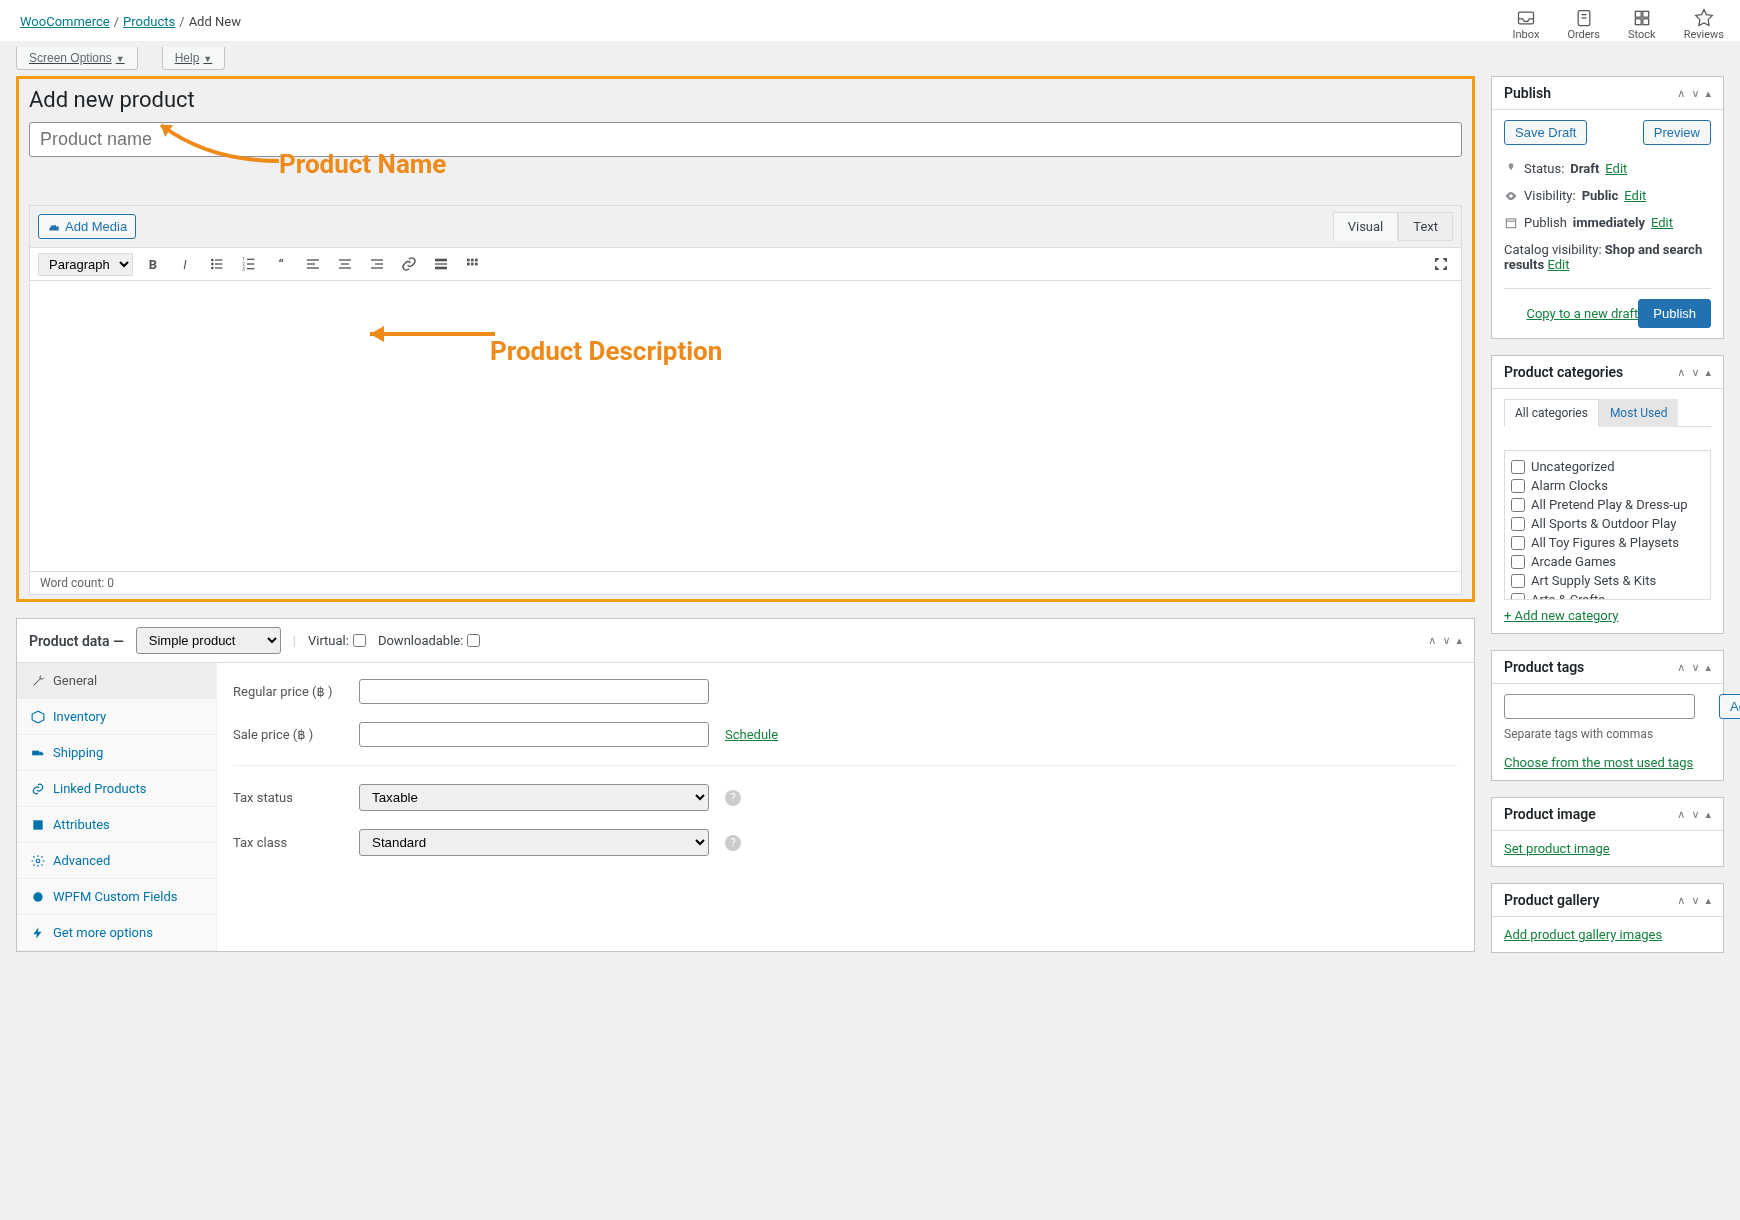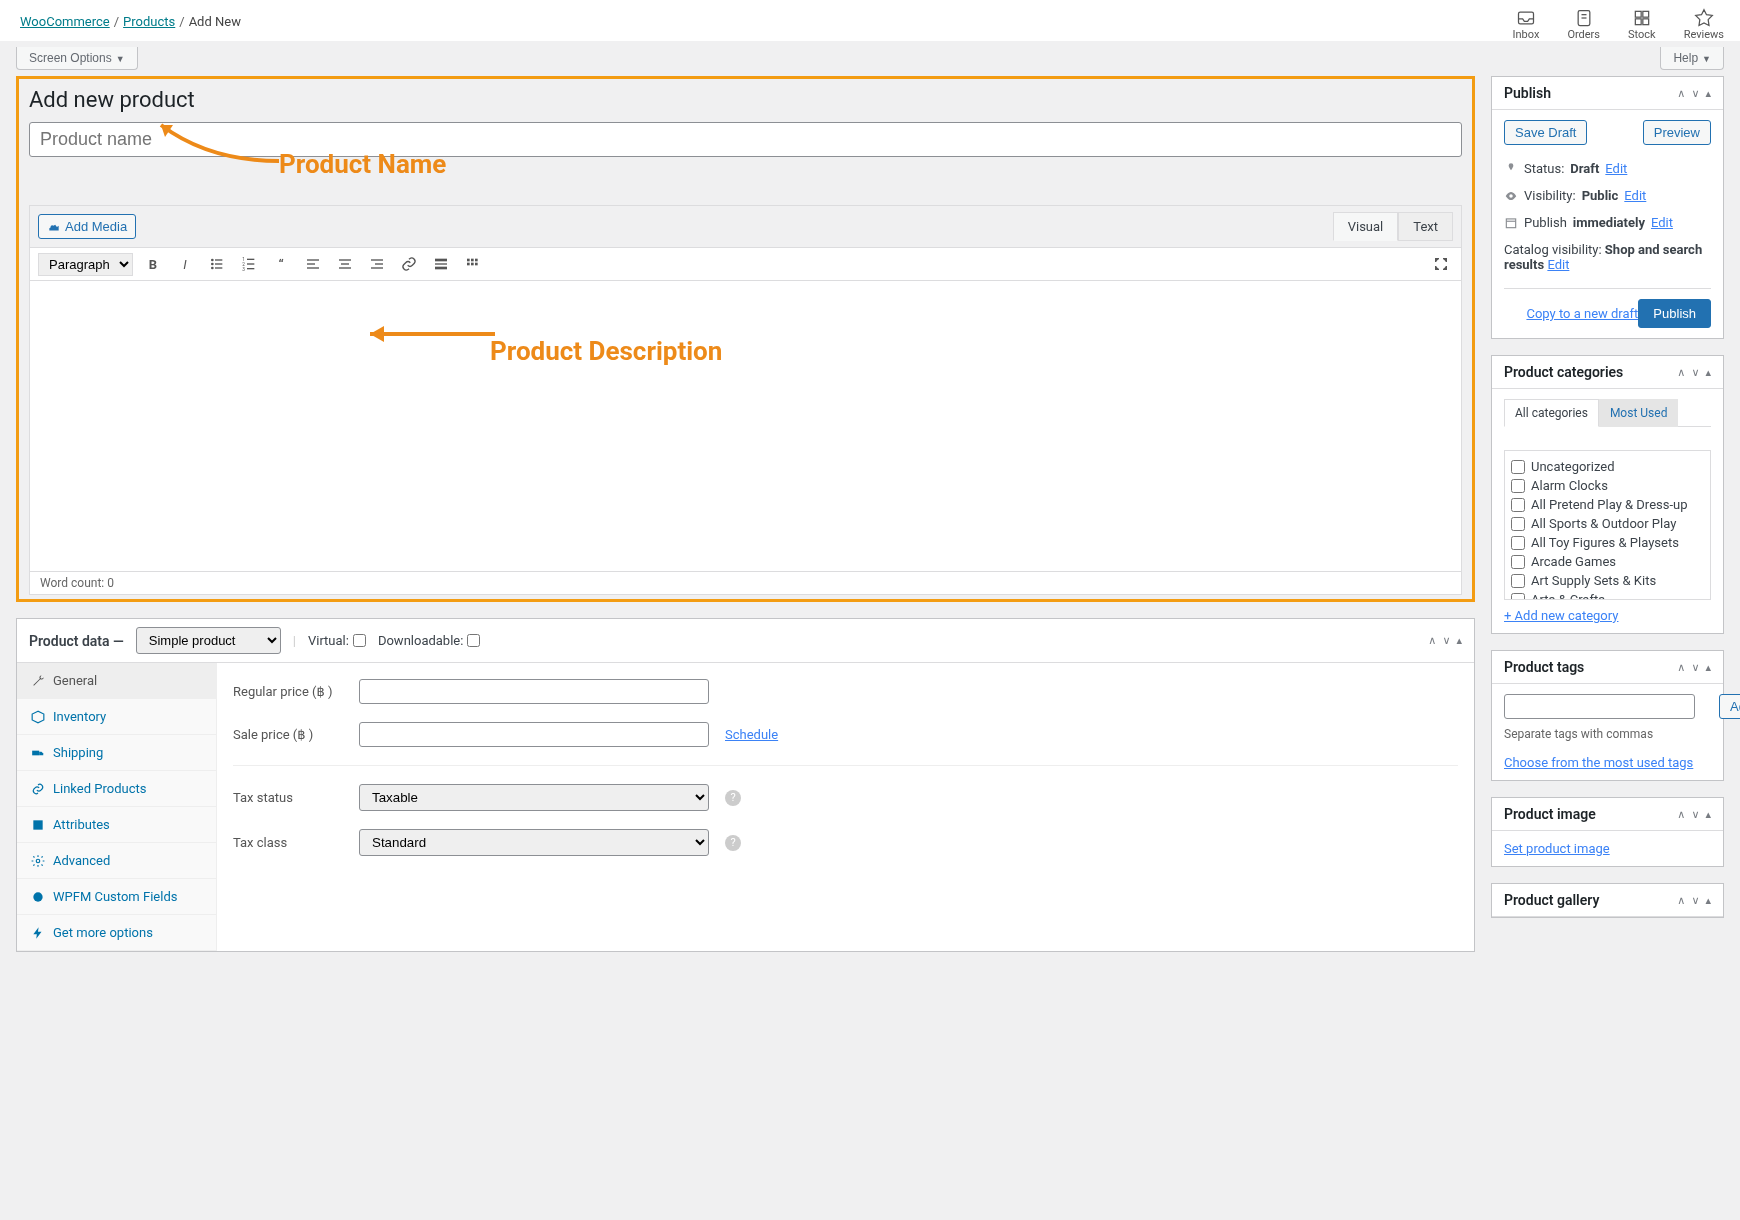--- a/index.html
+++ b/index.html
@@ -1,26 +1,26 @@
 <!DOCTYPE html>
 <html><head>
 <meta charset="utf-8">
 <style>
 * { box-sizing: border-box; margin: 0; padding: 0; }
 body { font-family: -apple-system, BlinkMacSystemFont, "Segoe UI", Roboto, sans-serif; font-size: 13px; color: #3c434a; background: #f0f0f1; }
-a { color: #3b82f6; text-decoration: underline; cursor: pointer; }
+a { color: #15803d; text-decoration: underline; cursor: pointer; }
 .top-header { display: flex; justify-content: space-between; align-items: flex-start; padding: 8px 16px 0 20px; background: #fff; }
 .breadcrumb { font-size: 13px; padding-top: 6px; }
 .breadcrumb a { color: #007c8a; }
 .breadcrumb .sep { margin: 0 4px; color: #666; }
 .breadcrumb .current { color: #444; text-decoration: none; }
 .top-icons { display: flex; gap: 28px; }
 .top-icon-item { display: flex; flex-direction: column; align-items: center; font-size: 11px; color: #555; cursor: pointer; }
 .top-icon-item svg { width: 20px; height: 20px; stroke: #555; fill: none; stroke-width: 1.5; }
-.screen-options-row { display: flex; justify-content: space-between; gap: 8px; padding: 6px 16px; background: #f0f0f1; }
+.screen-options-row { display: flex; justify-content: flex-start; gap: 24px; padding: 6px 16px; background: #f0f0f1; text-decoration: underline; }
 .screen-opt-btn { background: #f6f7f7; border: 1px solid #c3c4c7; border-top: none; border-radius: 0 0 4px 4px; padding: 4px 12px; font-size: 12px; color: #646970; cursor: pointer; }
 .screen-opt-btn .tri { font-size: 9px; margin-left: 4px; }
 .main-wrap { display: flex; gap: 16px; padding: 0 16px 16px 16px; }
 .main-col { flex: 1; min-width: 0; }
 .side-col { width: 233px; flex-shrink: 0; }
 .orange-border { border: 3px solid #f39c12; background: #f0f0f1; padding: 8px 10px 4px 10px; margin-bottom: 16px; }
 .page-title { font-size: 22px; font-weight: 400; color: #1d2327; margin-bottom: 10px; }
 .title-input { width: 100%; padding: 6px 10px; font-size: 18px; border: 1px solid #8c8f94; border-radius: 3px; background: #fff; color: #777; }
 .annotation { position: absolute; color: #ed8a19; font-size: 26px; font-weight: 700; pointer-events: none; }
 .arrow { position: absolute; pointer-events: none; }
@@ -472,15 +472,16 @@
 
     <div class="postbox">
       <div class="postbox-header">
           <h2>Product gallery</h2>
           <div class="postbox-actions">
             <span>∧</span>
             <span>∨</span>
             <span>▴</span>
           </div>
         </div>
+      <div class="postbox-inside"><a>Add product gallery images</a></div>
     </div>
   </div>
 </div>
 
 </body></html>

